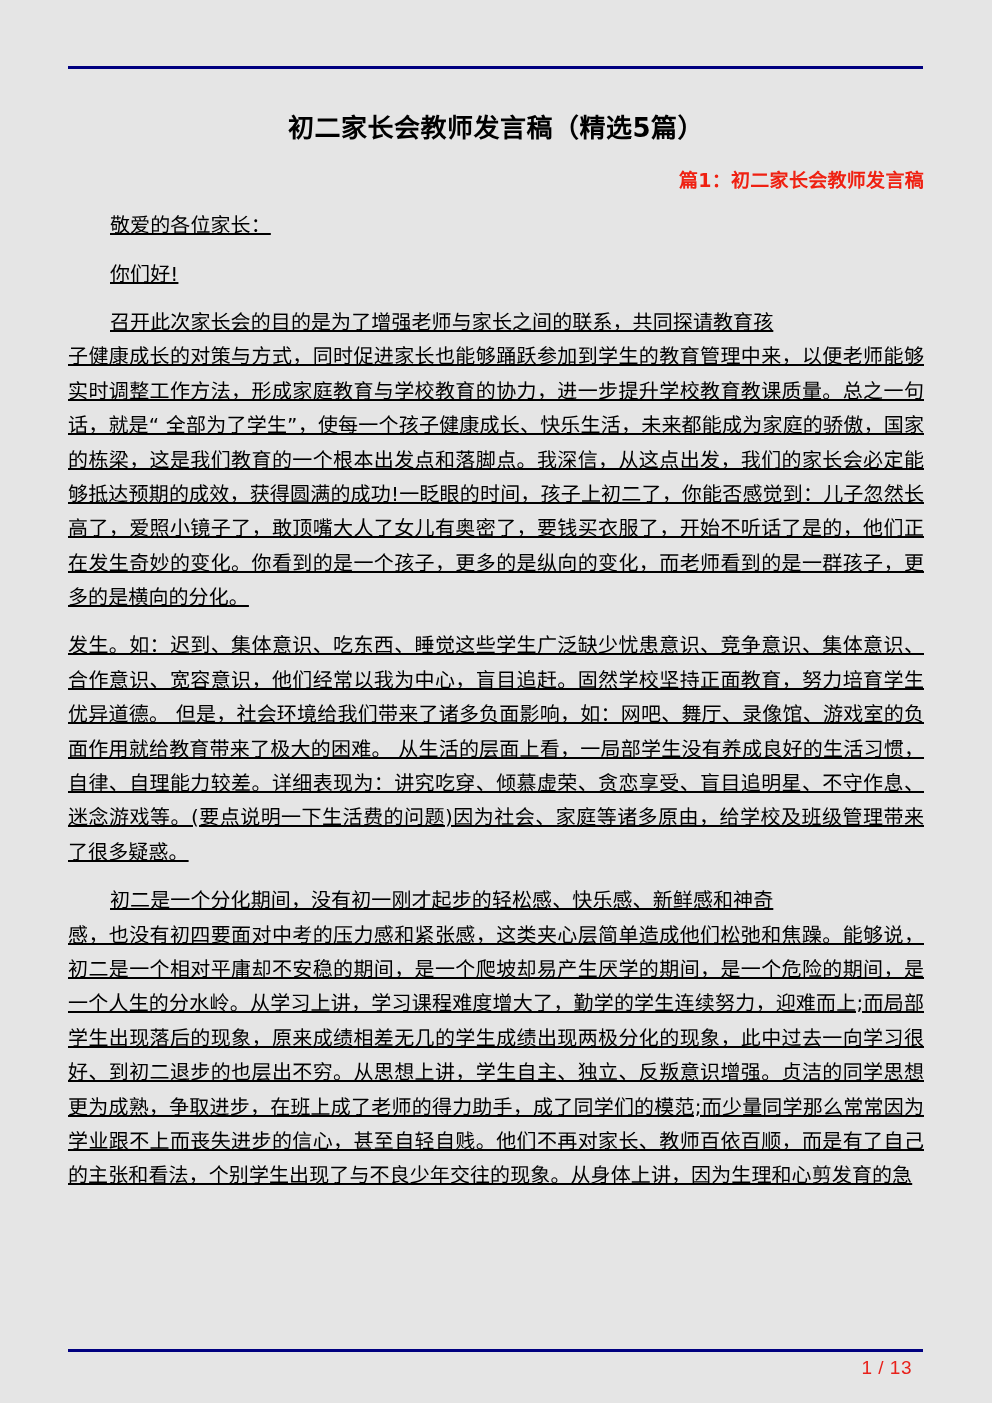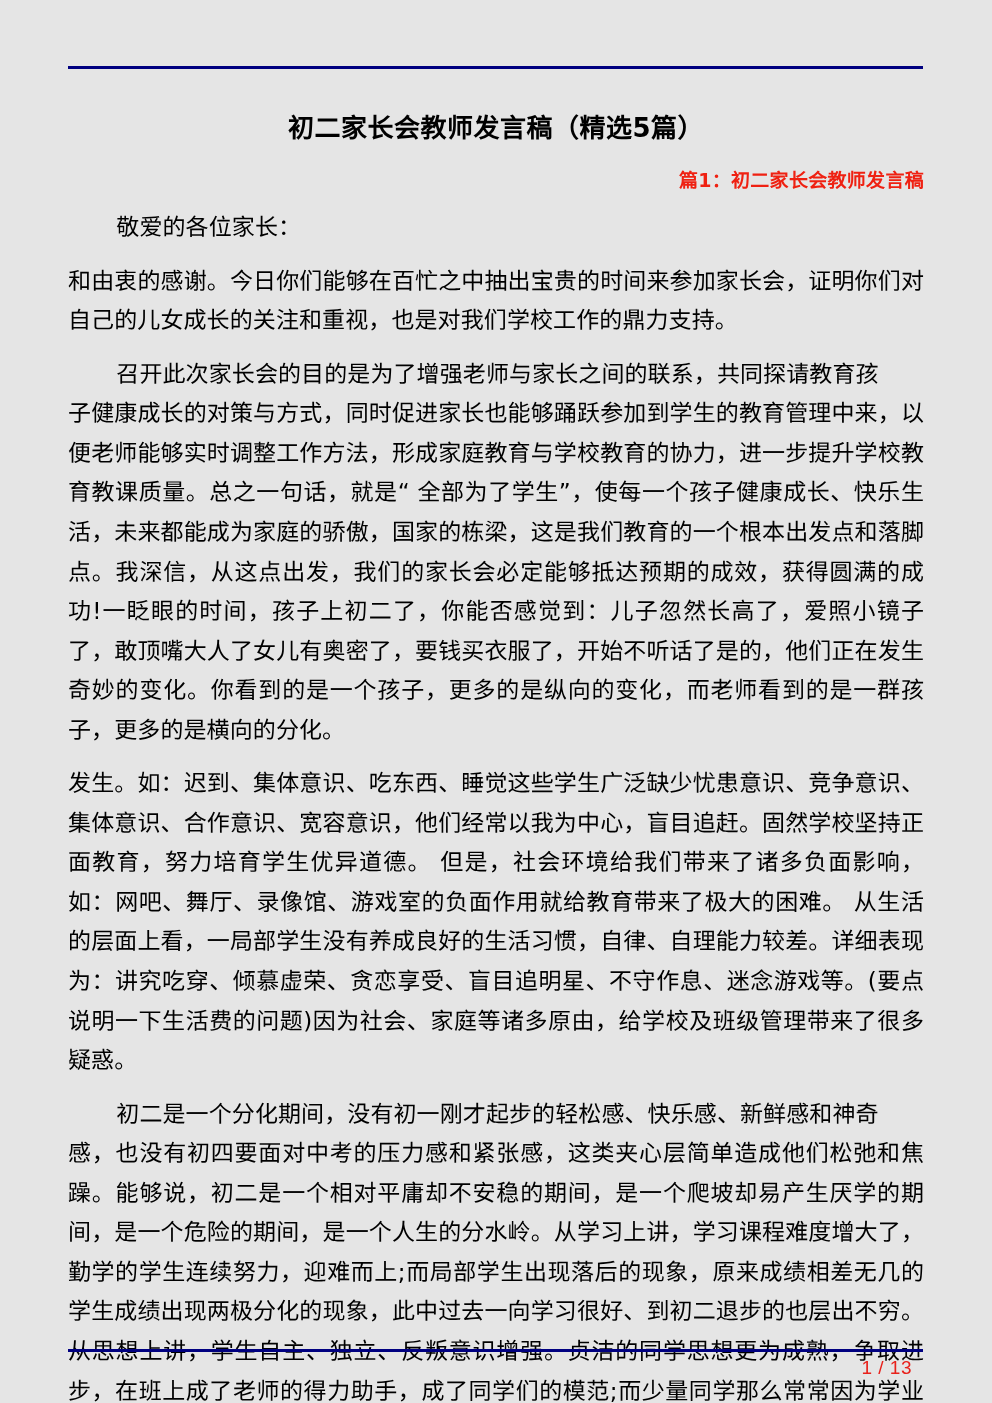--- a/index.html
+++ b/index.html
@@ -64,27 +64,28 @@
   .section-heading {
     color: #ef2112;
     font-size: 19px;
     font-weight: 700;
     margin: 18px 0 4px 0;
     line-height: 1.5;
     letter-spacing: 0.3px;
     text-align: right;
   }
   .para {
-    font-size: 23px;
+    font-size: 20px;
     line-height: 1.72;
     color: #000000;
     margin: 14px 0 0 0;
     text-align: justify;
     text-justify: inter-ideograph;
     letter-spacing: 0.1px;
+    text-decoration: underline;
   }
   
   .para .firstline {
     display: block;
     text-indent: 2.1em;
   }
   .para .rest {
     display: block;
     text-indent: 0;
   }
@@ -99,23 +100,25 @@
   <div class="content">
 
     <h1 class="doc-title">初二家长会教师发言稿（精选5篇）</h1>
 
     <h2 class="section-heading">篇1：初二家长会教师发言稿</h2>
 
     <p class="para">
       <span class="firstline">敬爱的各位家长：</span>
     </p>
 
+    <p class="para">
+      <span class="firstline">你们好!</span>
+    </p>
 
     <p class="para">
-      <span class="rest">和由衷的感谢。今日你们能够在百忙之中抽出宝贵的时间来参加家长会，证明你们对自己的儿女成长的关注和重视，也是对我们学校工作的鼎力支持。</span>
     </p>
 
     <p class="para">
       <span class="firstline">召开此次家长会的目的是为了增强老师与家长之间的联系，共同探请教育孩</span>
       <span class="rest">子健康成长的对策与方式，同时促进家长也能够踊跃参加到学生的教育管理中来，以便老师能够实时调整工作方法，形成家庭教育与学校教育的协力，进一步提升学校教育教课质量。总之一句话，就是“ 全部为了学生”，使每一个孩子健康成长、快乐生活，未来都能成为家庭的骄傲，国家的栋梁，这是我们教育的一个根本出发点和落脚点。我深信，从这点出发，我们的家长会必定能够抵达预期的成效，获得圆满的成功!一眨眼的时间，孩子上初二了，你能否感觉到：儿子忽然长高了，爱照小镜子了，敢顶嘴大人了女儿有奥密了，要钱买衣服了，开始不听话了是的，他们正在发生奇妙的变化。你看到的是一个孩子，更多的是纵向的变化，而老师看到的是一群孩子，更多的是横向的分化。</span>
     </p>
 
     <p class="para">
       <span class="rest">发生。如：迟到、集体意识、吃东西、睡觉这些学生广泛缺少忧患意识、竞争意识、集体意识、合作意识、宽容意识，他们经常以我为中心，盲目追赶。固然学校坚持正面教育，努力培育学生优异道德。 但是，社会环境给我们带来了诸多负面影响，如：网吧、舞厅、录像馆、游戏室的负面作用就给教育带来了极大的困难。 从生活的层面上看，一局部学生没有养成良好的生活习惯，自律、自理能力较差。详细表现为：讲究吃穿、倾慕虚荣、贪恋享受、盲目追明星、不守作息、迷念游戏等。(要点说明一下生活费的问题)因为社会、家庭等诸多原由，给学校及班级管理带来了很多疑惑。</span>
     </p>

